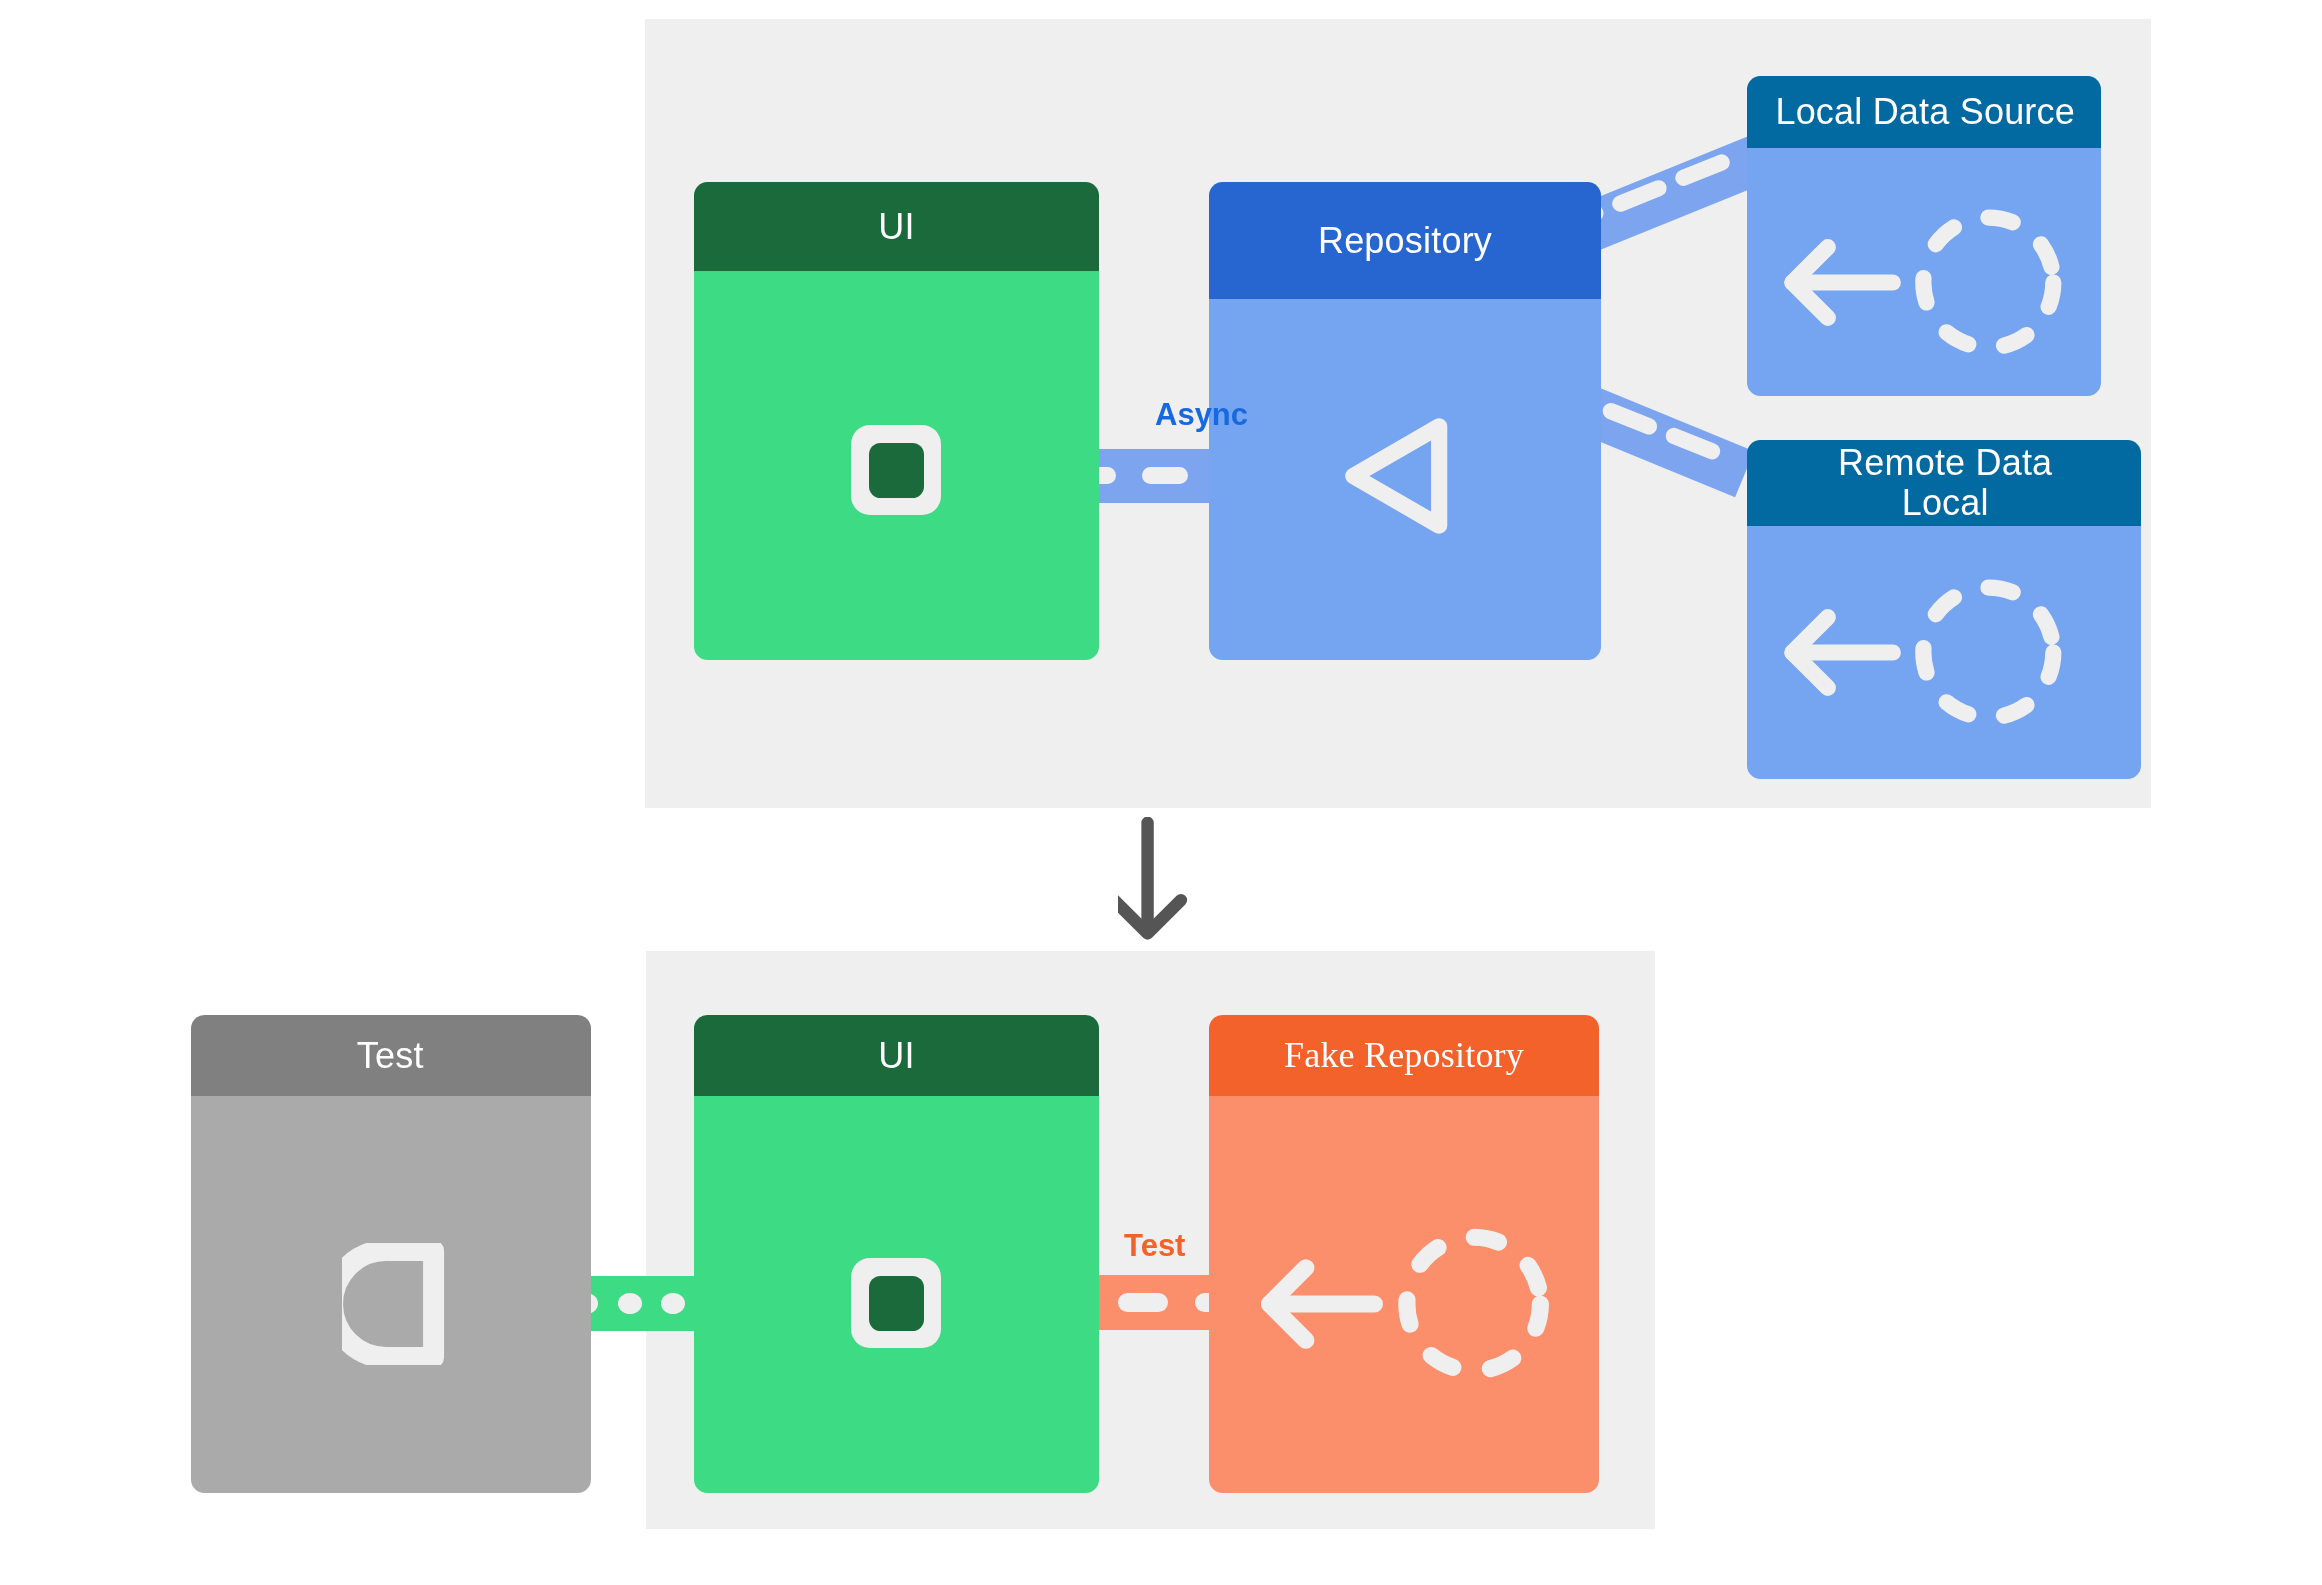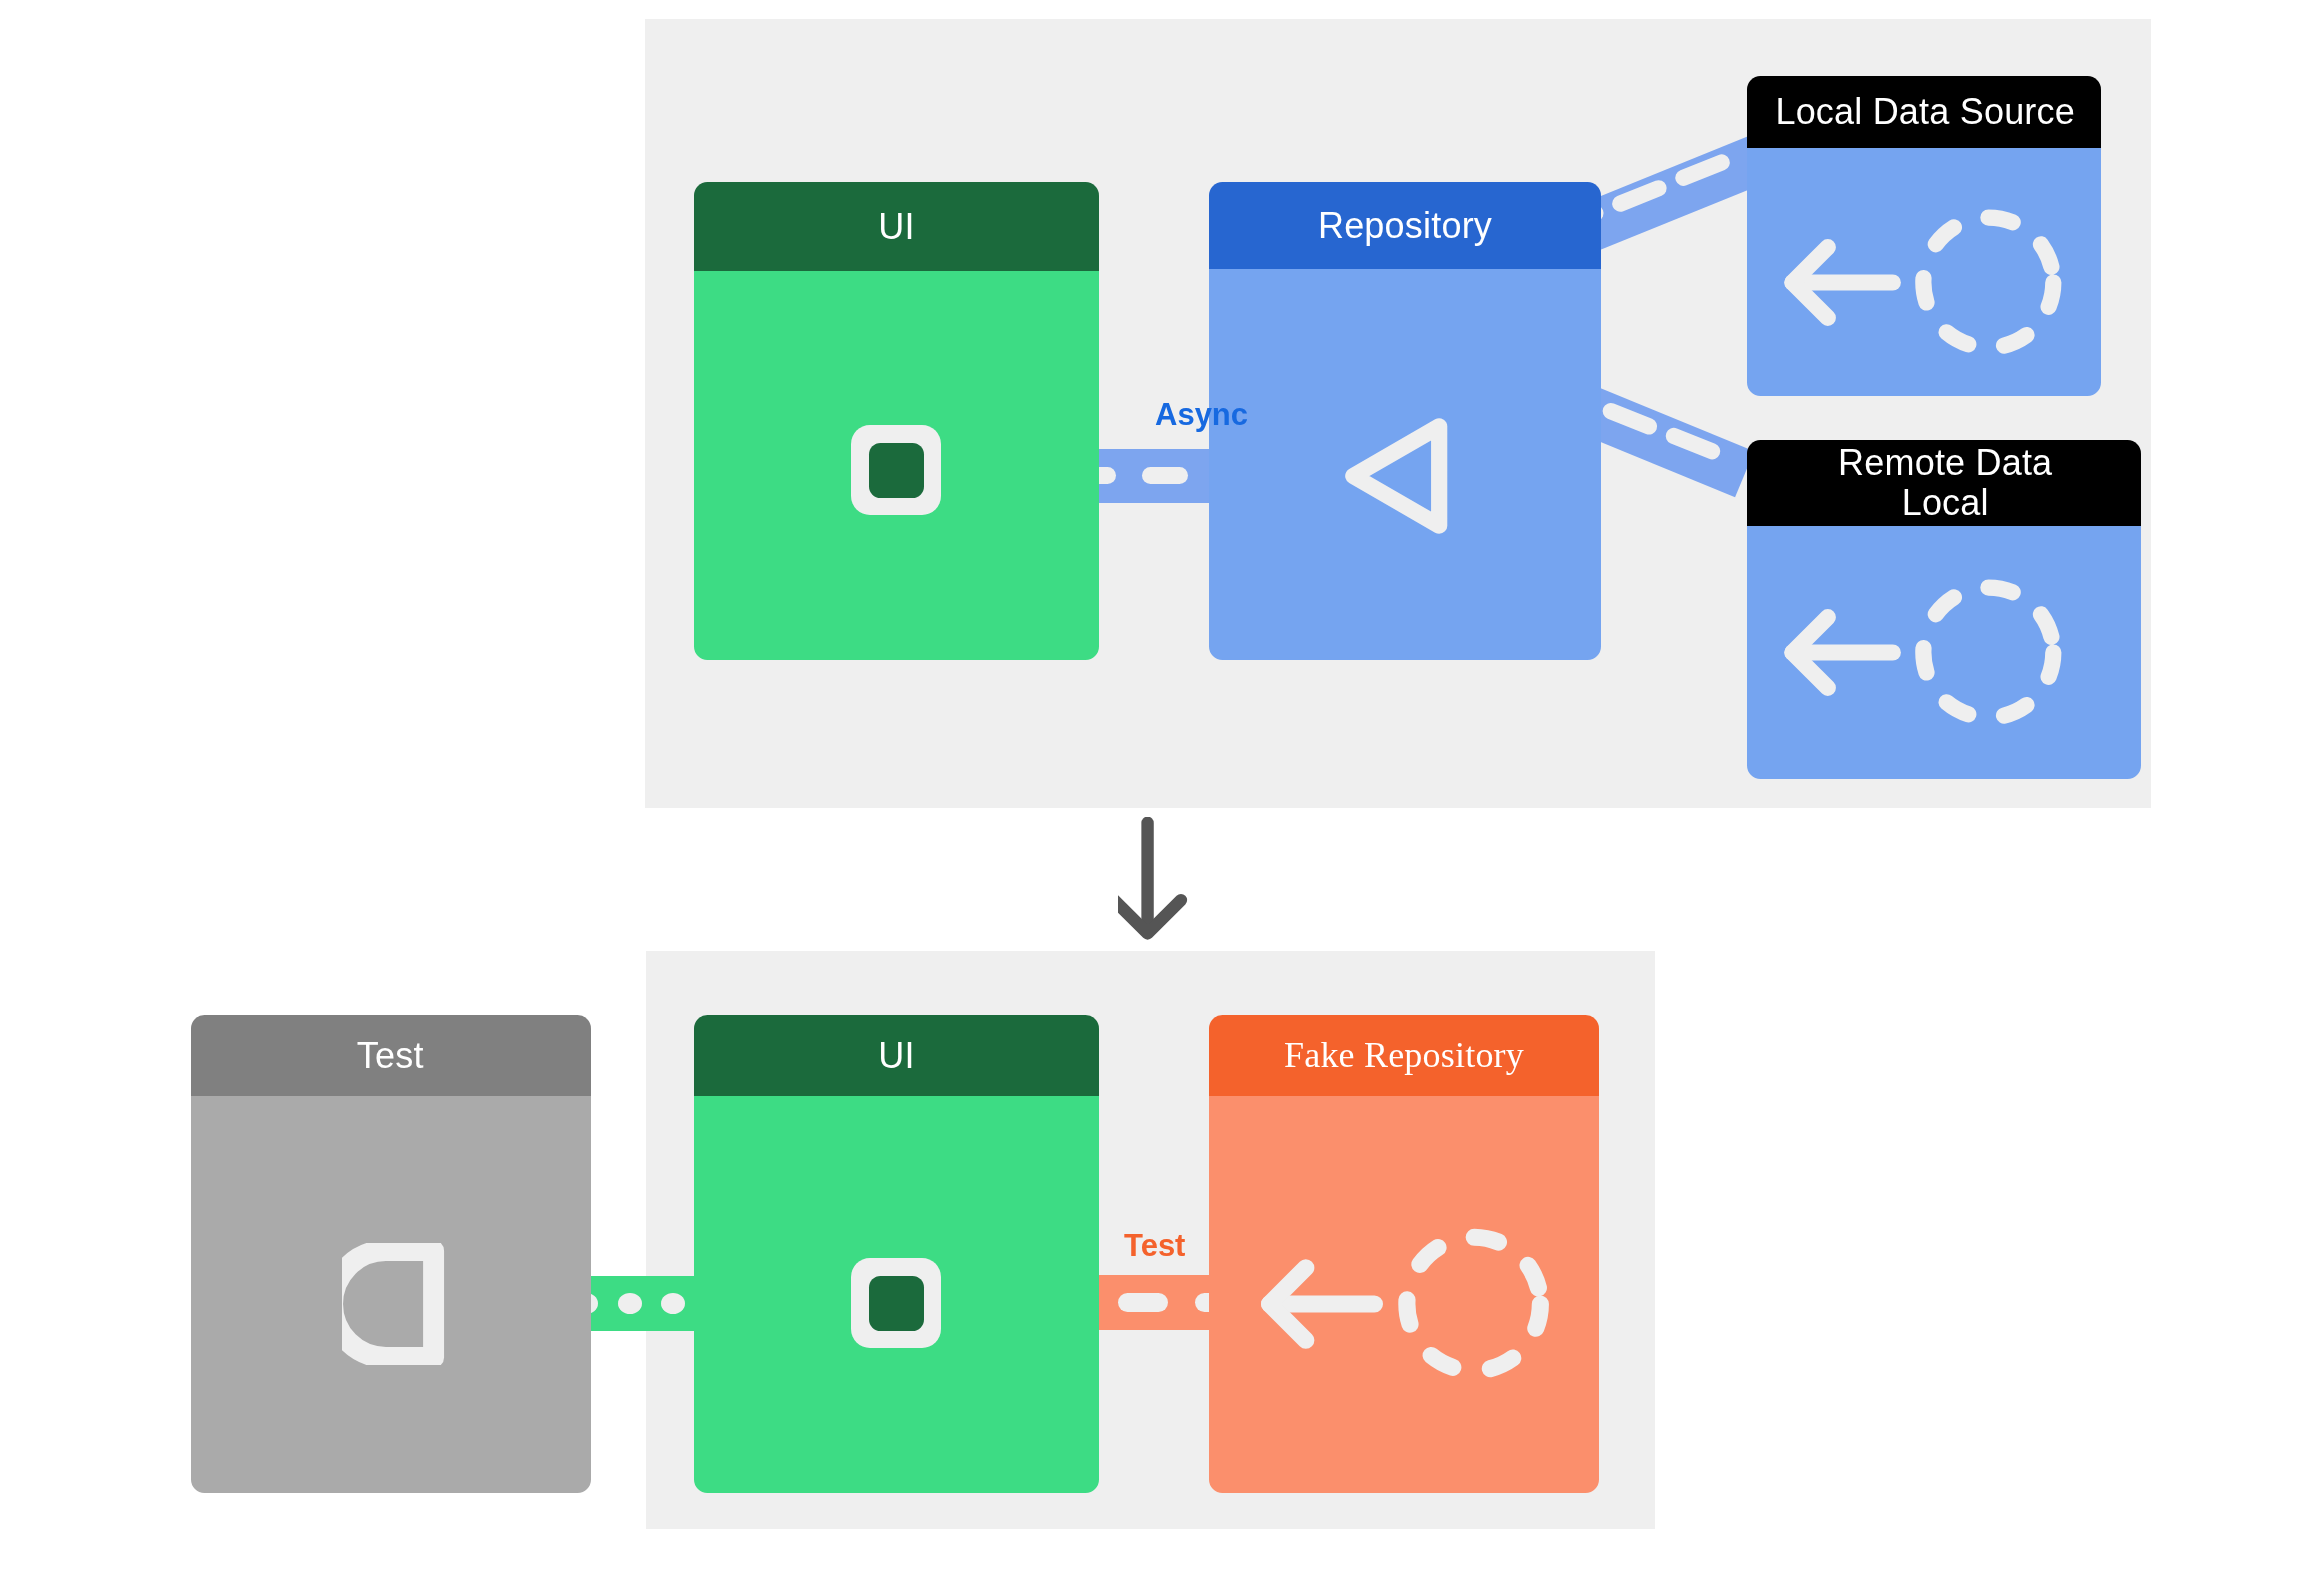--- a/index.html
+++ b/index.html
@@ -39,21 +39,21 @@
     padding: 0 9.6px;
     box-sizing: border-box;
   }
   .node-body { flex: 1 1 auto; position: relative; }
 
   
   .ui-node .node-header { background: #1b6a3c; }
   .ui-node .node-body   { background: #3ddc84; }
   .repo-node .node-header { background: #2766d0; }
   .repo-node .node-body   { background: #75a4f0; }
-  .ds-node .node-header { background: #000000; padding-left: 12px; }
+  .ds-node .node-header { background: #0369a1; padding-left: 12px; }
   .ds-node .node-body   { background: #75a4f0; }
   .test-node .node-header { background: #808080; padding-left: 8px; }
   .test-node .node-body   { background: #aaaaaa; }
   .fake-node .node-header { background: #f4622c; }
   .fake-node .node-body   { background: #fb8f6c; }
 
   
   .band {
     position: absolute;
     border-radius: 0;
@@ -146,21 +146,21 @@
       <span>UI</span>
     </div>
     <div class="node-body"></div>
   </div>
 
   <div class="plug" style="left:851px; top:425px; width:90px; height:90px;">
     <div class="plug-core"></div>
   </div>
 
   <div class="node repo-node" style="left:1209px; top:182px; width:392px; height:478px;">
-    <div class="node-header" style="height:87px;justify-content:center;">
+    <div class="node-header" style="height:117px;justify-content:center;">
       <span>Repository</span>
     </div>
     <div class="node-body"></div>
   </div>
 
   <svg class="icon-svg" style="left:1338px; top:413px; width:126px; height:126px;" viewBox="0 0 132 132">
     <path d="M 106 14 L 106 118 L 16 66 Z" fill="none" stroke="#efefef" stroke-width="17" stroke-linejoin="round" stroke-linecap="round"></path>
   </svg>
 
   <div class="node ds-node" style="left:1747px; top:76px; width:354px; height:320px;">

